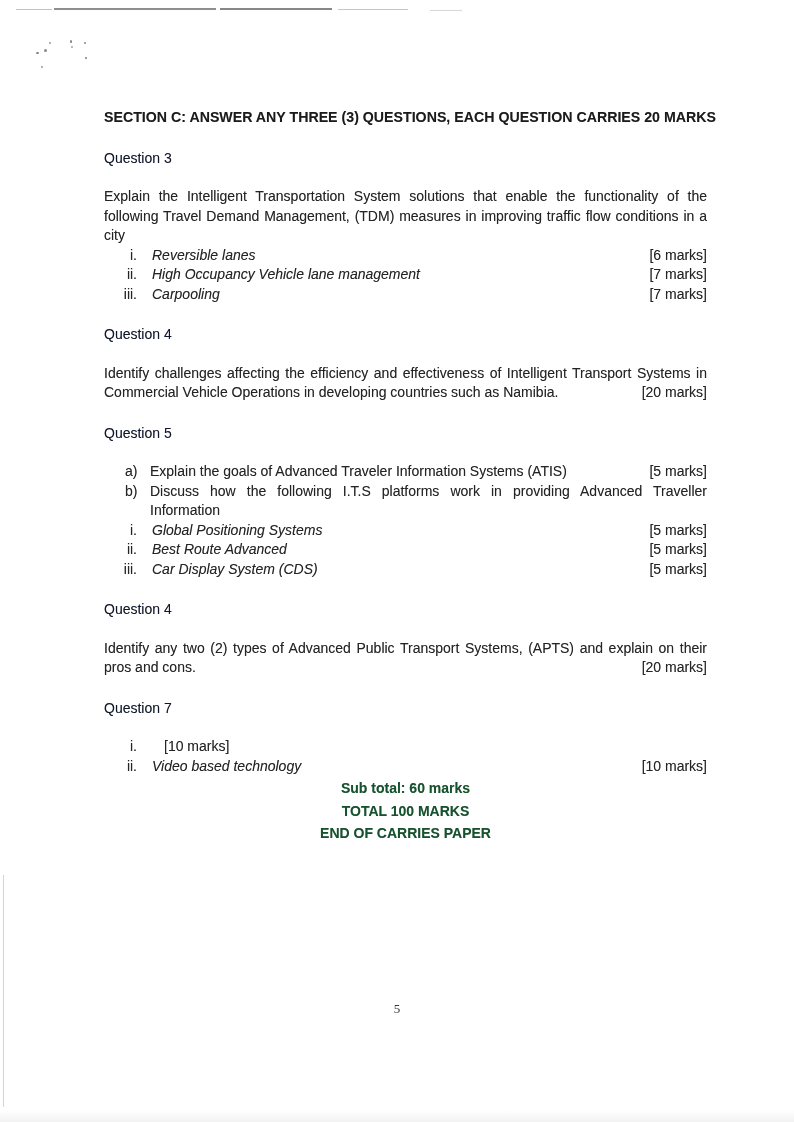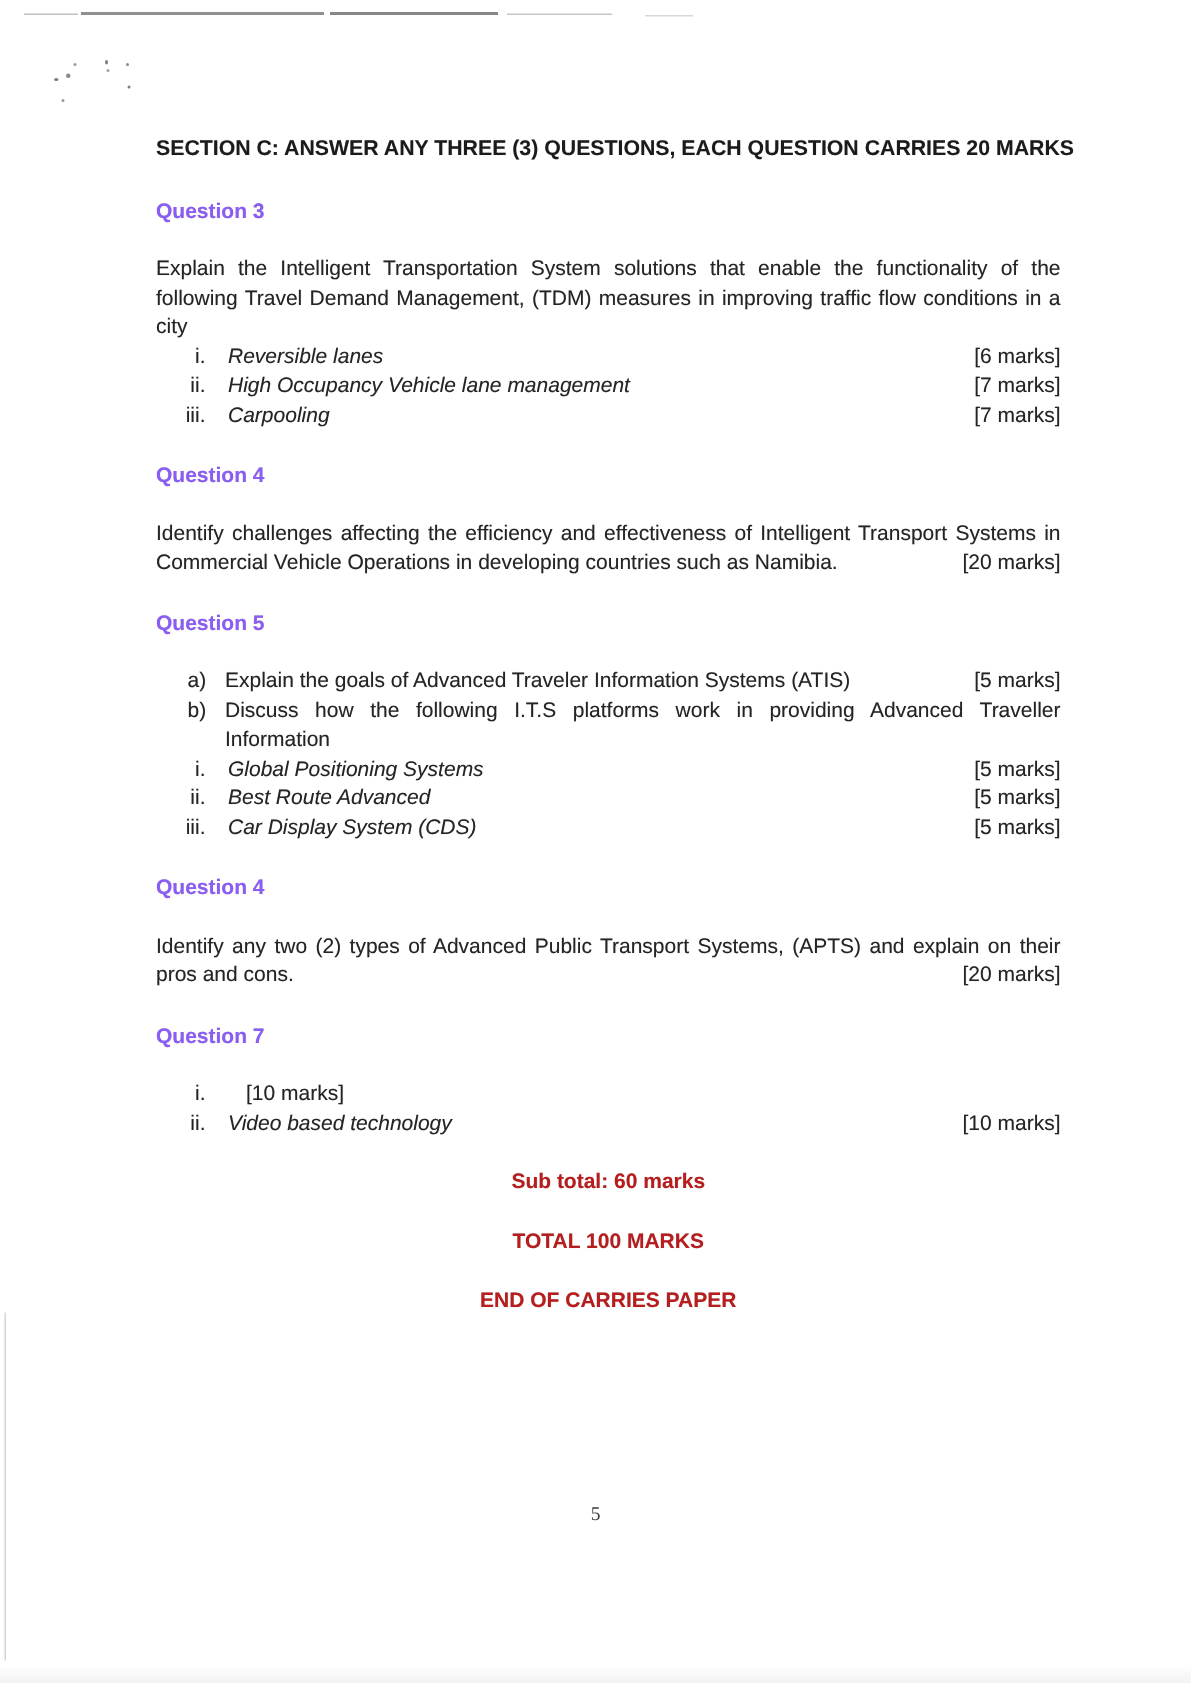--- a/index.html
+++ b/index.html
@@ -11,37 +11,37 @@
     color: #242424;
   }
   .page {
     position: relative;
     width: 794px; height: 1122px;
     background: #ffffff;
     overflow: hidden;
   }
   .content {
     position: absolute;
-    left: 104px; top: 90px;
+    left: 104px; top: 108px;
     width: 603px;
     font-size: 14px;
     line-height: 19.5px;
     text-shadow: 0 0 0.5px rgba(40,40,40,0.35);
   }
   .section-header {
     text-align: center;
     font-weight: bold;
     font-size: 14.2px;
     color: #1b1b1b;
     margin-bottom: 20px;
     white-space: nowrap;
   }
   .q-title {
-    font-weight: bold;
-    color: #8b5cf6;
+    font-weight: normal;
+    color: #0f172a;
     margin: 21px 0 19px 0;
   }
   .q-para {
     margin: 0;
     text-align: justify;
     position: relative;
   }
   .marks-abs {
     position: absolute;
     right: 0; bottom: 0;
@@ -71,22 +71,22 @@
     text-align: justify;
   }
   .item-marks {
     flex: none;
     margin-left: 12px;
     white-space: nowrap;
   }
   .footer-line {
     text-align: center;
     font-weight: bold;
-    color: #b91c1c;
-    margin-top: 20px;
+    color: #14532d;
+    margin-top: 3px;
   }
   .page-number {
     position: absolute;
     left: 0; top: 1001px;
     width: 794px;
     text-align: center;
     font-family: "Liberation Serif", "DejaVu Serif", serif;
     font-size: 13px;
     color: #3a3a3a;
   }

